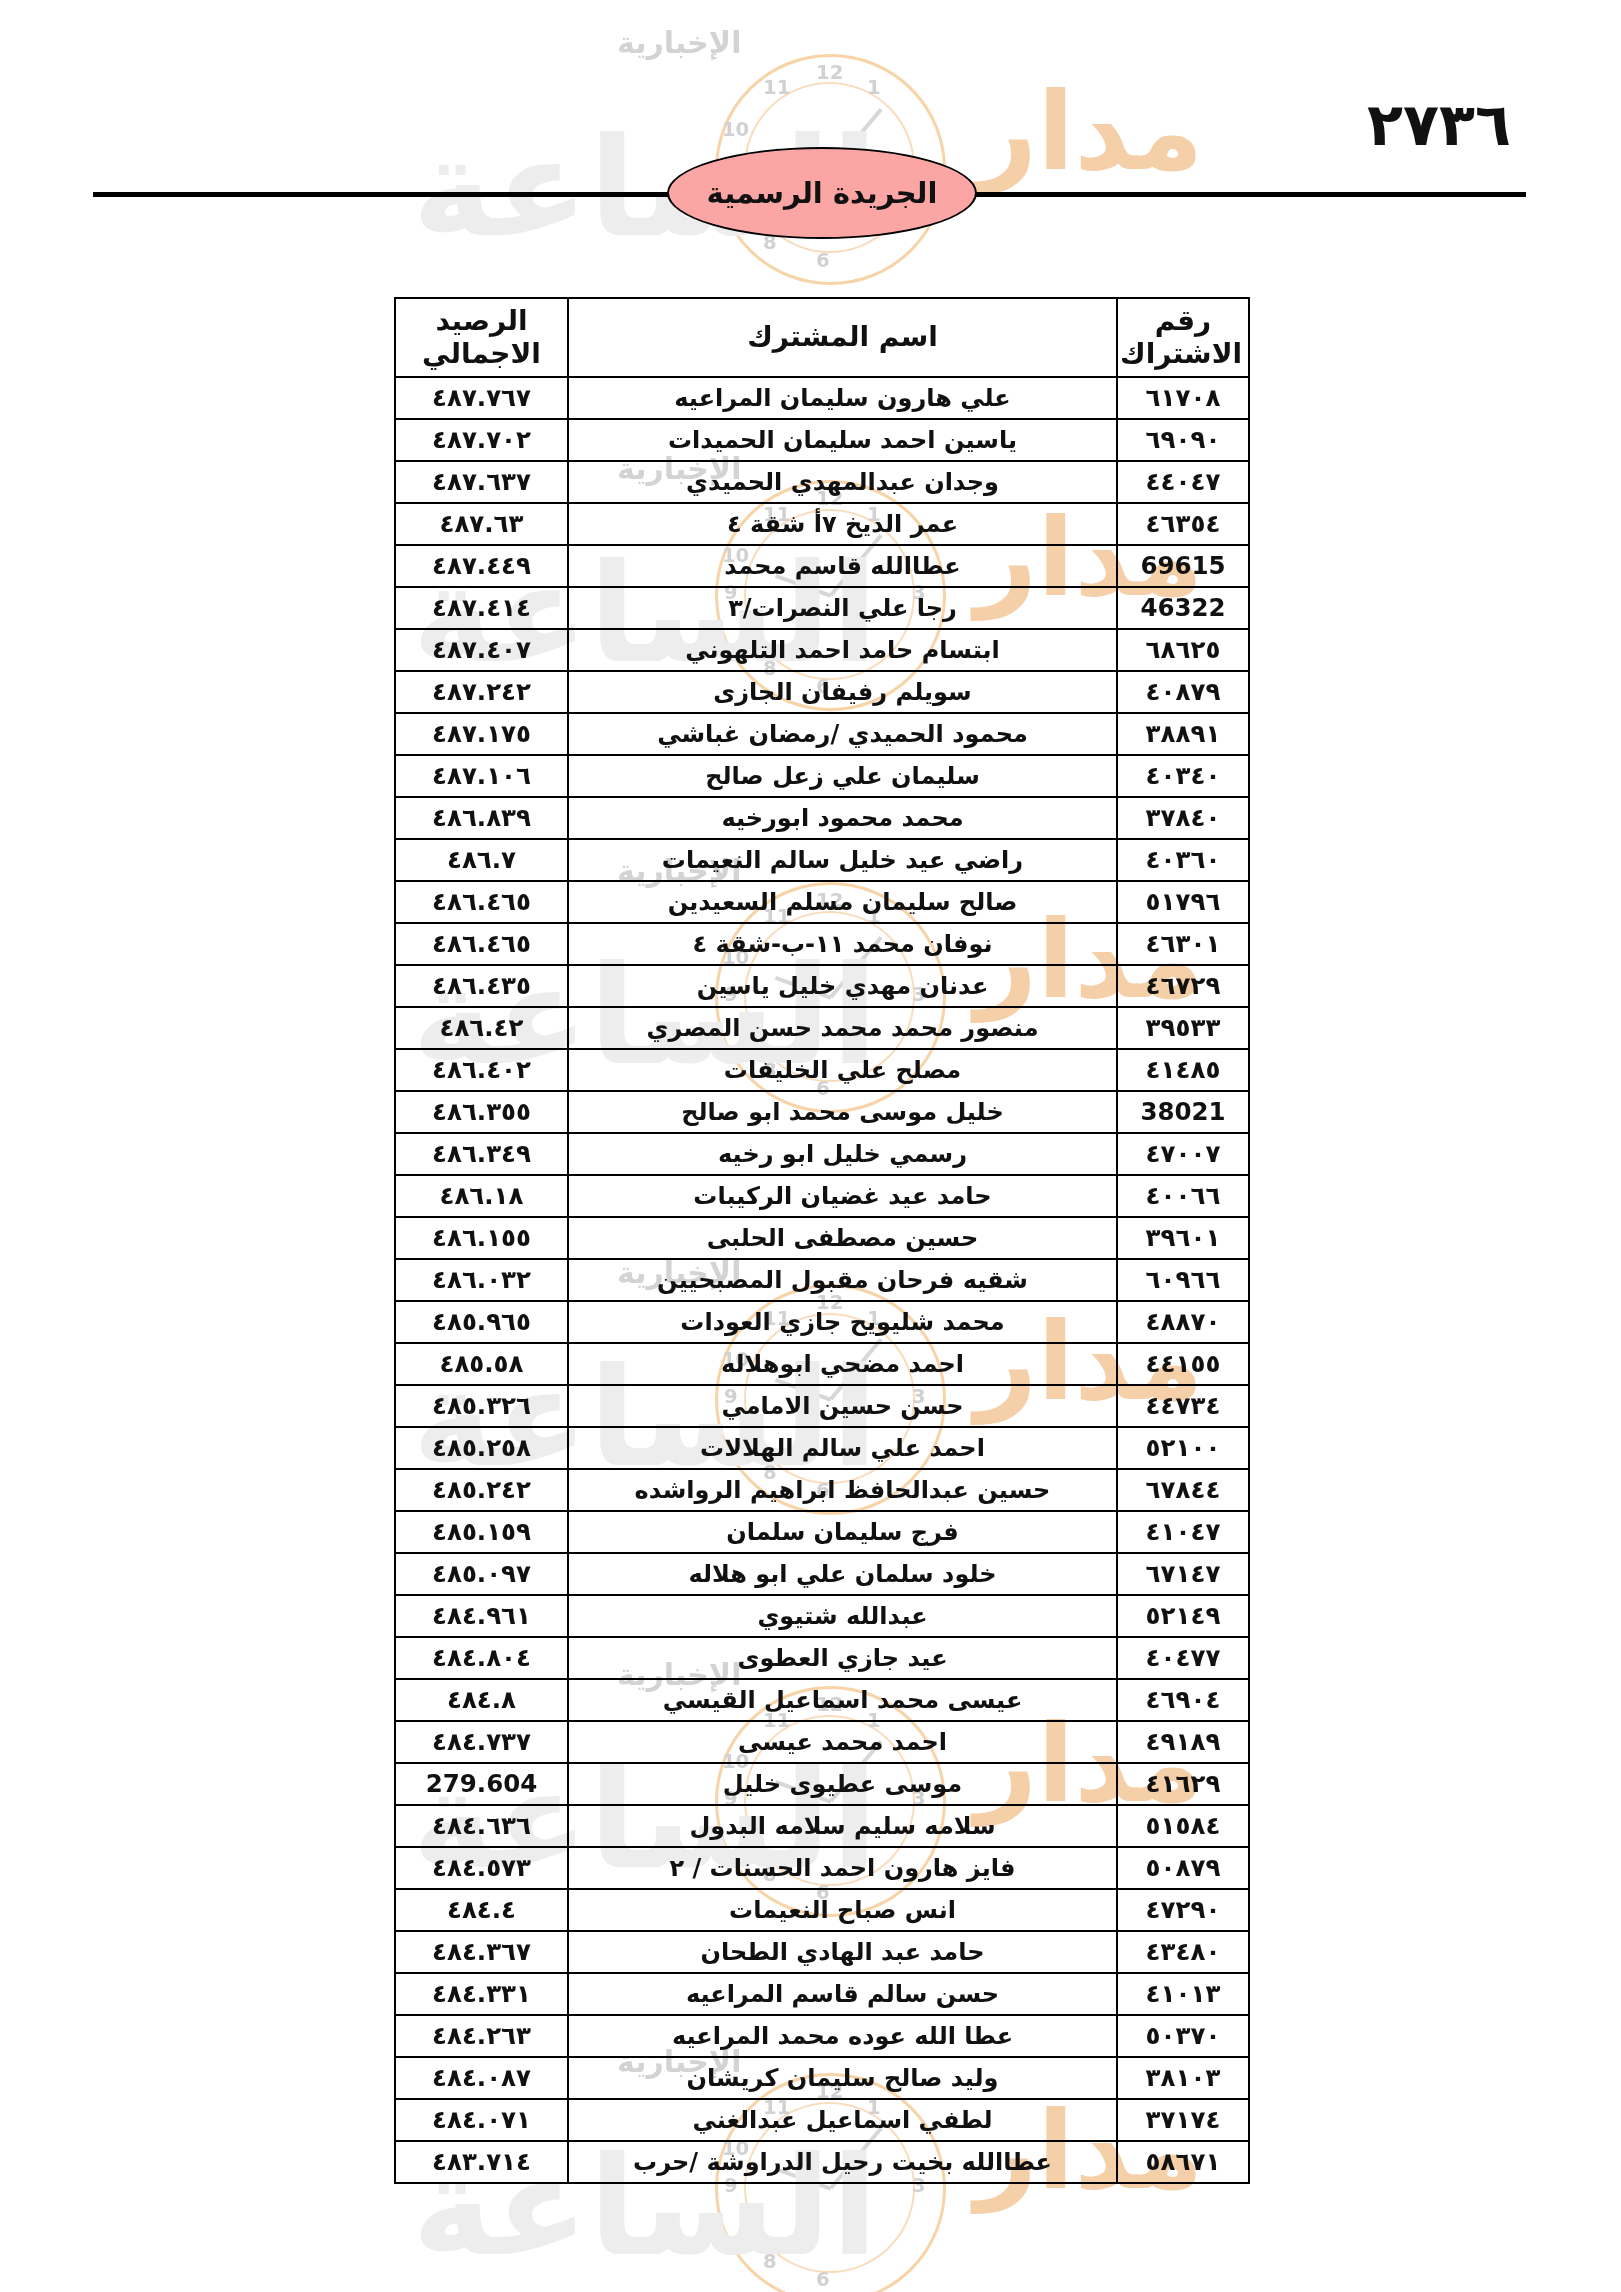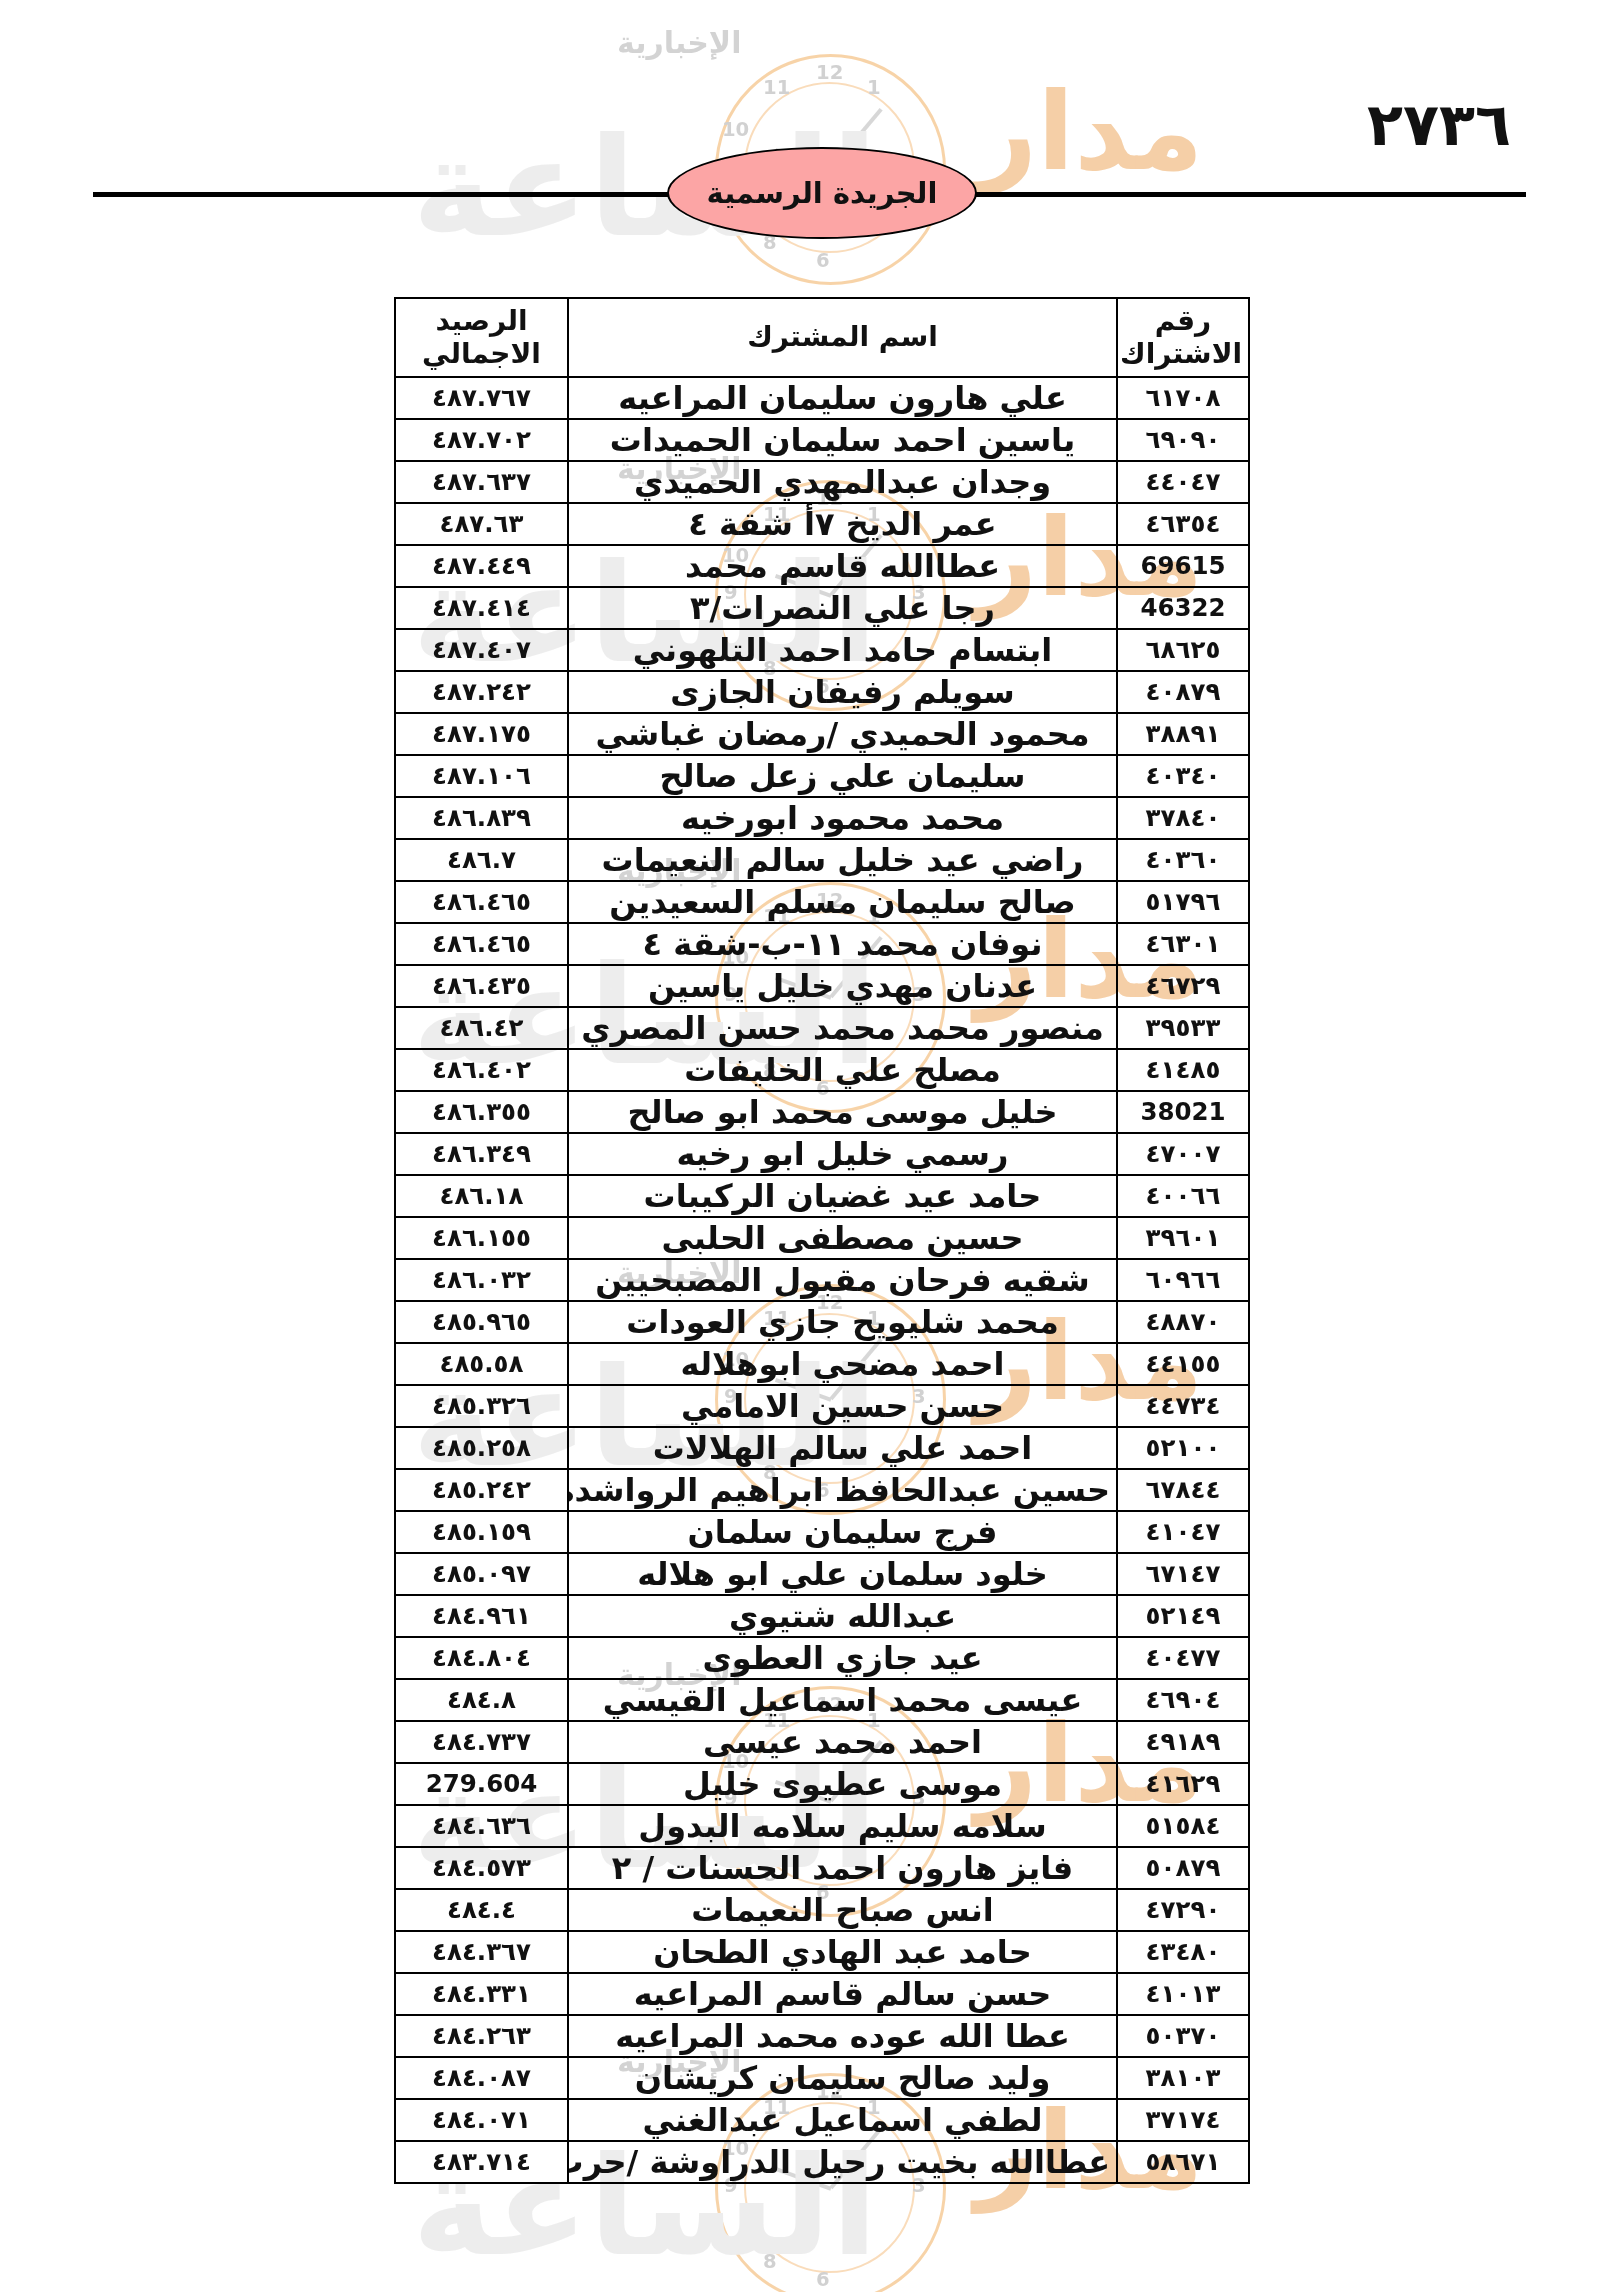--- a/index.html
+++ b/index.html
@@ -71,21 +71,21 @@
   table.subscribers td{
     border:2px solid #000;text-align:center;vertical-align:middle;
     overflow:hidden;white-space:nowrap;
   }
   table.subscribers th{
     font-size:28px;font-weight:bold;height:73px;line-height:1.15;
     white-space:normal;padding:2px 5.9px;
   }
   table.subscribers td{height:40px;line-height:1;padding:0 5.9px;}
   td.cell-num{font-size:24.5px;font-weight:600;border-radius:17px;}
-  td.cell-name{font-size:32px;font-weight:bold;}
+  td.cell-name{font-size:24px;font-weight:bold;}
   td.cell-bal{font-size:24.5px;font-weight:600;text-align:right;padding-left:9.8px;padding-right:35px;direction:rtl;}
 </style>
 </head>
 <body>
 
 <div id="wm-layer">
     <div class="wm" style="top: 14.7px;">
       <div class="wm-ring">
         <div class="wm-ring-inner"></div>
         <div class="wm-hand h1"></div>

